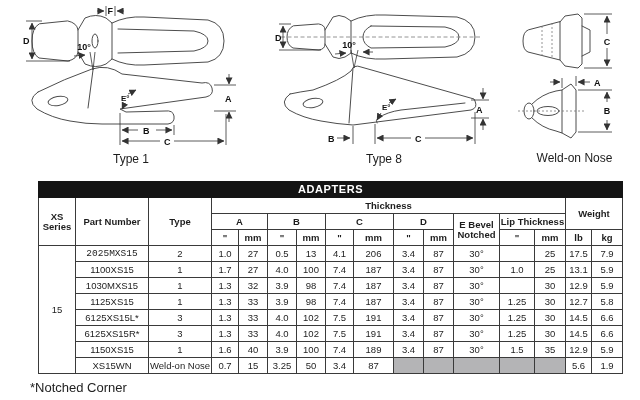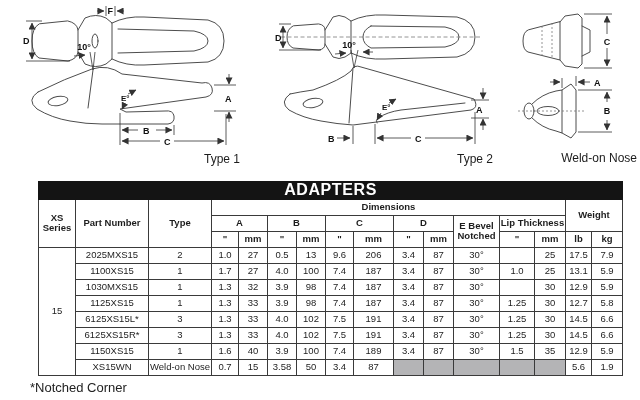--- a/index.html
+++ b/index.html
@@ -5,33 +5,33 @@
   html,body{margin:0;padding:0;}
   body{width:640px;height:400px;background:#ffffff;position:relative;overflow:hidden;
        font-family:"Liberation Sans",sans-serif;}
   .fig{position:absolute;}
   .ln{fill:none;stroke:#4d4d4d;stroke-width:1;stroke-linejoin:round;stroke-linecap:round;}
   .cl{fill:none;stroke:#7a7a7a;stroke-width:.8;stroke-dasharray:4 2.5;}
   .cl2{fill:none;stroke:#7a7a7a;stroke-width:.8;stroke-dasharray:2 2;}
   .dim{fill:none;stroke:#333;stroke-width:.8;}
   .dt{font-family:"Liberation Sans",sans-serif;font-weight:bold;font-size:9px;fill:#111;}
   .dts{font-size:8px;}
-  .fig-caption{position:absolute;font-size:12px;color:#1c1c1c;text-align:right;}
+  .fig-caption{position:absolute;font-size:12px;color:#1c1c1c;text-align:center;}
   
   table.adapters{position:absolute;left:38px;top:181px;width:584px;border-collapse:collapse;
        table-layout:fixed;border:1.5px solid #222;}
   table.adapters th,table.adapters td{border:1px solid #3a3a3a;padding:0;text-align:center;
        vertical-align:middle;font-size:9.5px;line-height:1.05;color:#1d1d1d;
        white-space:nowrap;overflow:hidden;}
   table.adapters th{font-weight:bold;}
-  tr.title-row th{background:#141414;color:#ffffff;font-size:16px;letter-spacing:.6px;
+  tr.title-row th{background:#141414;color:#ffffff;font-size:11px;letter-spacing:.6px;
        height:15px;border-color:#141414;}
   thead tr{height:16px;}
   tbody tr{height:16px;}
-  td.link{color:#2f62a8;cursor:pointer;}
+  td.link{color:#2f62a8;cursor:pointer;font-family:Liberation Mono, monospace;}
   td.na{background:#b4b4b6;}
   td.series-cell{font-size:9.5px;}
   .footnote{position:absolute;left:30px;top:380px;font-size:13px;color:#222;}
 </style>
 </head>
 <body>
 
 <svg class="fig" style="left:22px;top:4px" width="218" height="146" viewBox="0 0 218 146">
   <defs>
     <marker id="m1" viewBox="0 0 8 8" refX="7.5" refY="4" markerWidth="7" markerHeight="7" orient="auto-start-reverse" markerUnits="userSpaceOnUse">
@@ -119,21 +119,21 @@
   <text class="dt" x="201" y="109">A</text>
   <line class="dim" x1="78" y1="122" x2="78" y2="140"></line>
   <line class="dim" x1="62" y1="134" x2="75" y2="134" marker-end="url(#m2)"></line>
   <text class="dt" x="53" y="138">B</text>
   <line class="dim" x1="100" y1="120" x2="100" y2="140"></line>
   <line class="dim" x1="200" y1="108" x2="200" y2="140"></line>
   <line class="dim" x1="136" y1="134" x2="102" y2="134" marker-end="url(#m2)"></line>
   <line class="dim" x1="150" y1="134" x2="198" y2="134" marker-end="url(#m2)"></line>
   <text class="dt" x="140" y="138">C</text>
 </svg>
-<div class="fig-caption" style="left:275px;top:152px;width:218px">Type 2</div>
+<div class="fig-caption" style="left:275px;top:152px;width:218px">Type 8</div>
 
 <svg class="fig" style="left:512px;top:4px" width="122" height="146" viewBox="0 0 122 146">
   <defs>
     <marker id="m3" viewBox="0 0 8 8" refX="7.5" refY="4" markerWidth="7" markerHeight="7" orient="auto-start-reverse" markerUnits="userSpaceOnUse">
       <path d="M0,0 L8,4 L0,8 Z" fill="#333"></path>
     </marker>
   </defs>
 
   <path class="ln" d="M16,26 Q11,28 11,37 Q11,46 16,48 L48,56 L48,18 Z"></path>
   <line class="cl2" x1="30" y1="22" x2="30" y2="52"></line>
@@ -184,21 +184,21 @@
       <col style="width:31px">
   </colgroup>
   <thead>
     <tr class="title-row">
       <th colspan="16">ADAPTERS</th>
     </tr>
     <tr>
       <th rowspan="3"><span>XS</span><br><span>Series</span></th>
       <th rowspan="3">Part Number</th>
       <th rowspan="3">Type</th>
-      <th colspan="11">Dimensions</th>
+      <th colspan="11">Thickness</th>
       <th colspan="2" rowspan="2">Weight</th>
     </tr>
     <tr>
       <th colspan="2">A</th>
       <th colspan="2">B</th>
       <th colspan="2">C</th>
       <th colspan="2">D</th>
       <th rowspan="2"><span>E Bevel</span><br><span>Notched</span></th>
       <th colspan="2">Lip Thickness</th>
     </tr>
@@ -219,21 +219,21 @@
   </thead>
   <tbody>
       <tr>
         <td rowspan="8" class="series-cell">15</td>
         <td class="link">2025MXS15</td>
         <td>2</td>
         <td>1.0</td>
         <td>27</td>
         <td>0.5</td>
         <td>13</td>
-        <td>9.6</td>
+        <td>4.1</td>
         <td>206</td>
         <td>3.4</td>
         <td>87</td>
         <td>30°</td>
         <td></td>
         <td>25</td>
         <td>17.5</td>
         <td>7.9</td>
       </tr>
       <tr>
@@ -336,21 +336,21 @@
         <td>1.5</td>
         <td>35</td>
         <td>12.9</td>
         <td>5.9</td>
       </tr>
       <tr>
         <td>XS15WN</td>
         <td>Weld-on Nose</td>
         <td>0.7</td>
         <td>15</td>
-        <td>3.58</td>
+        <td>3.25</td>
         <td>50</td>
         <td>3.4</td>
         <td>87</td>
         <td class="na"></td>
         <td class="na"></td>
         <td class="na"></td>
         <td class="na"></td>
         <td class="na"></td>
         <td>5.6</td>
         <td>1.9</td>

